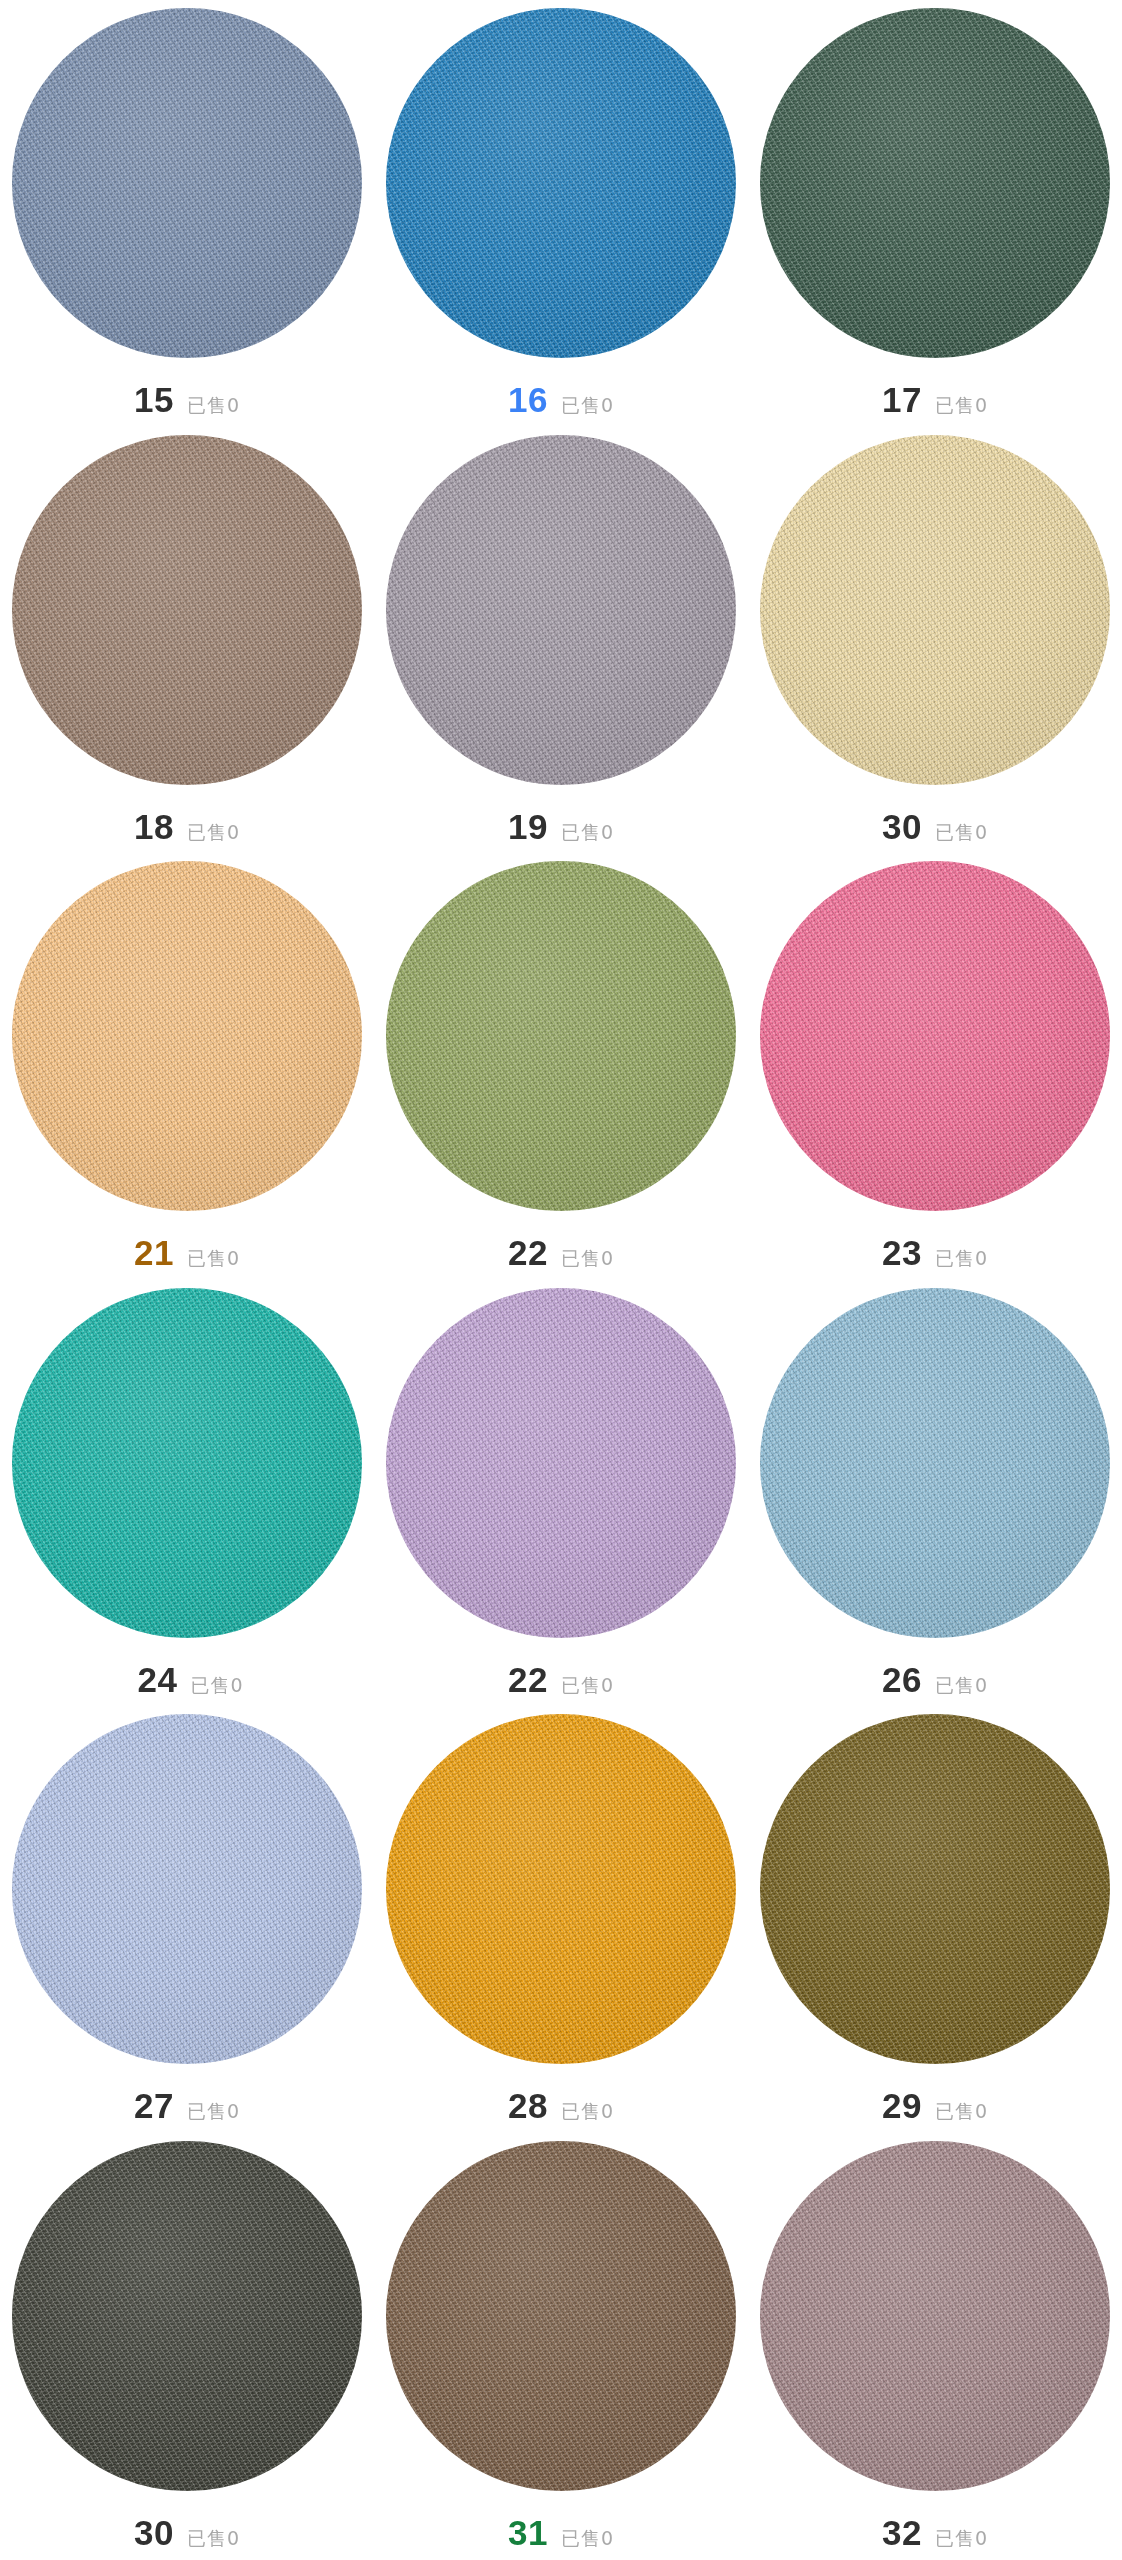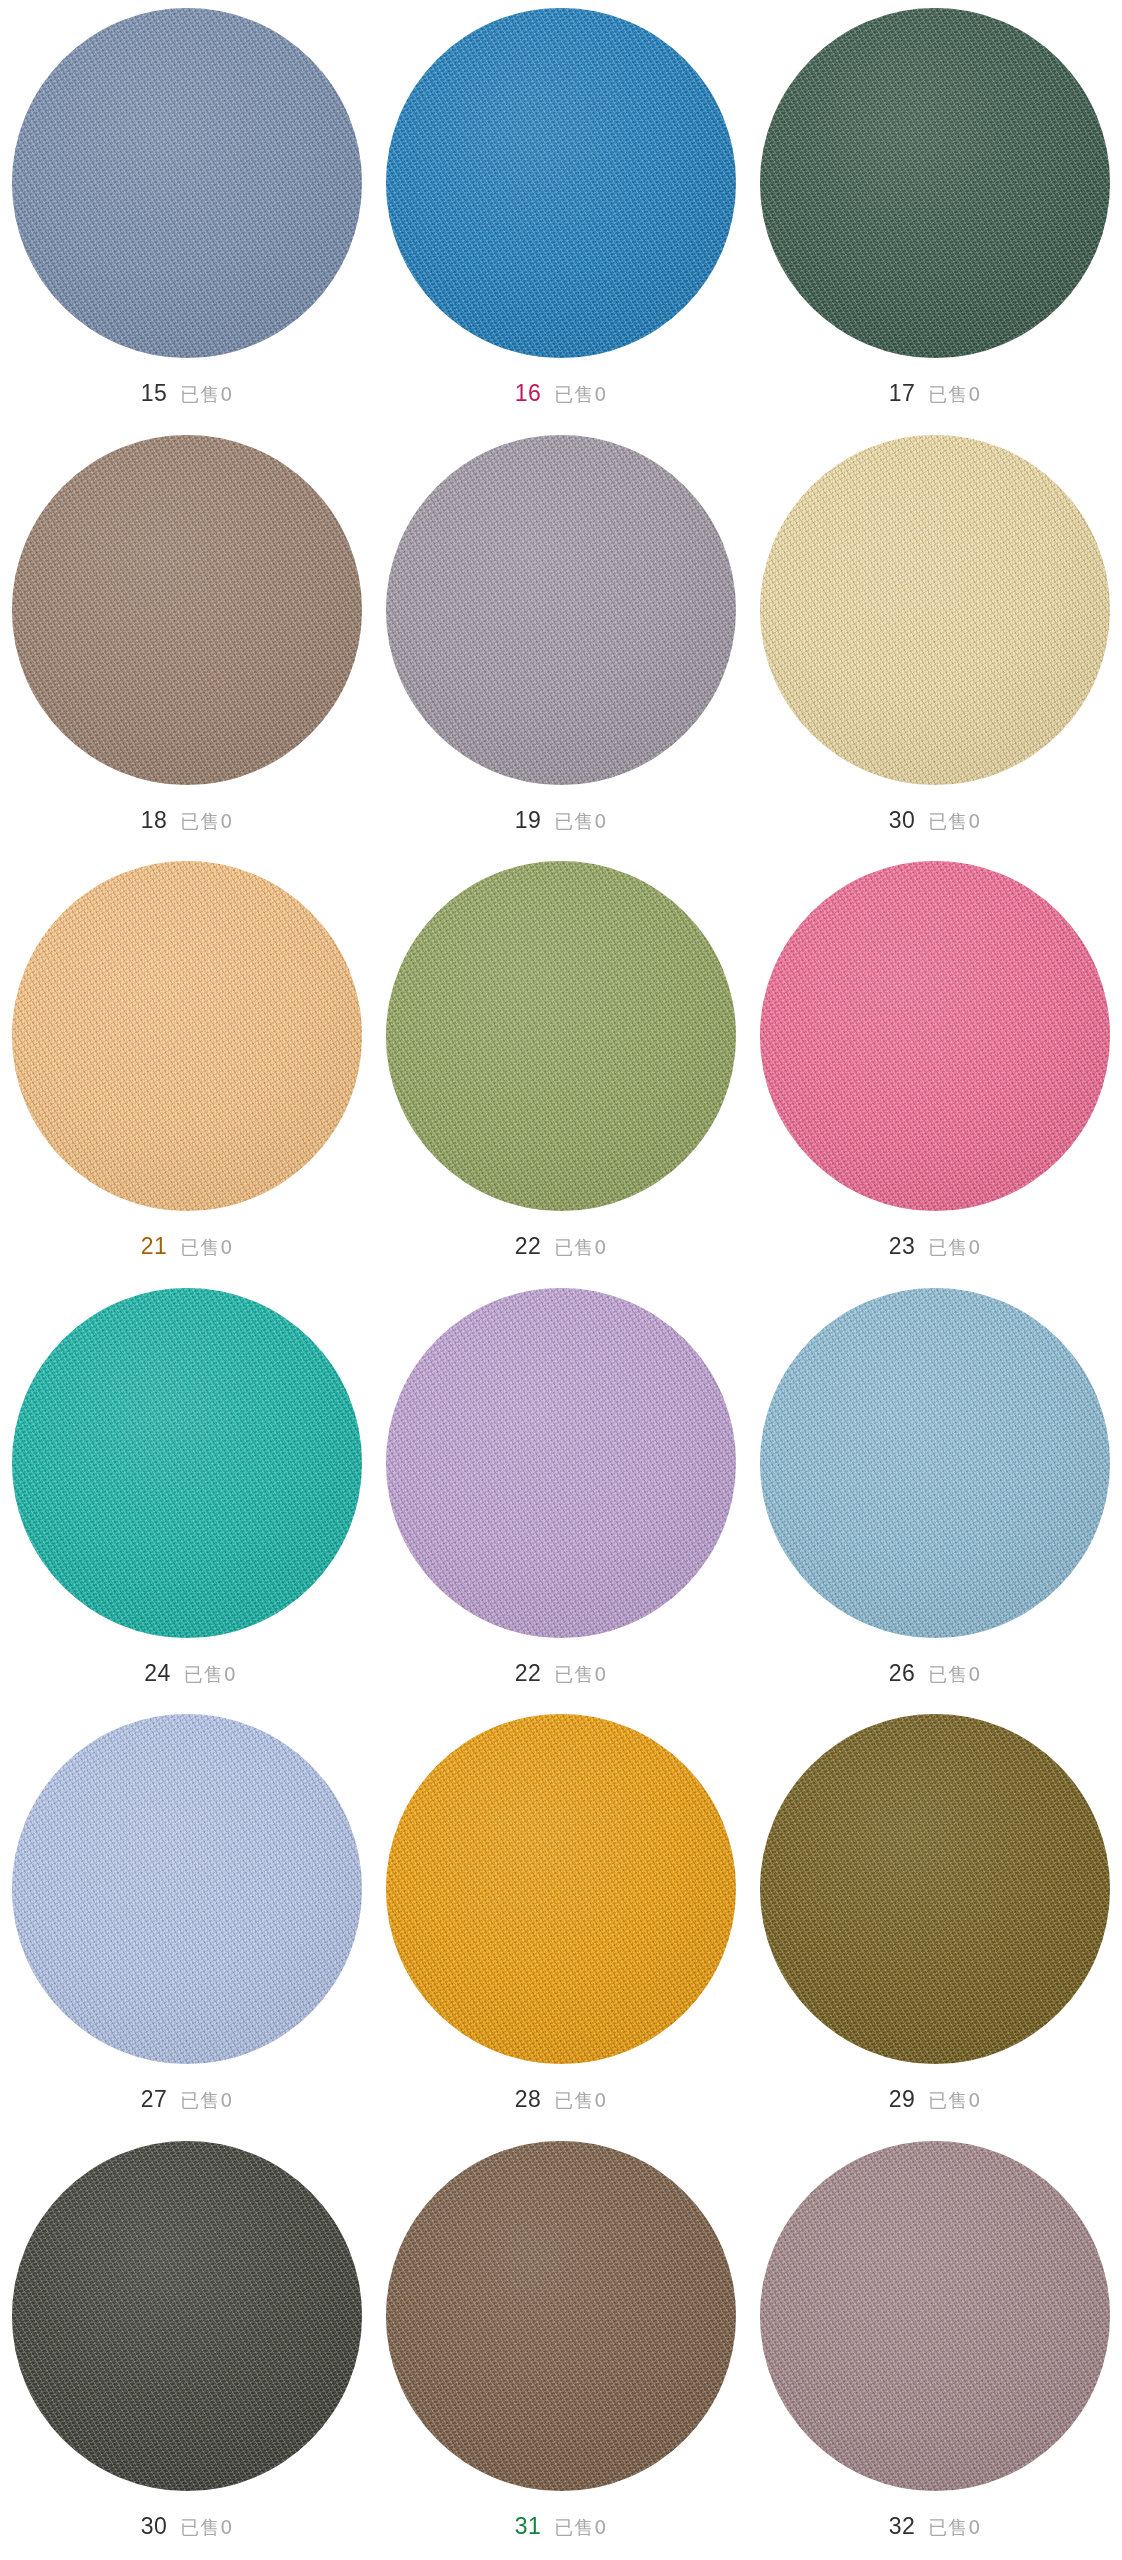--- a/index.html
+++ b/index.html
@@ -110,22 +110,22 @@
     margin-top: 22px;
     display: flex;
     align-items: baseline;
     justify-content: center;
     gap: 13px;
     white-space: nowrap;
   }
 
   .swatch-index {
     font-family: "Liberation Sans", sans-serif;
-    font-size: 23px;
-    font-weight: 400;
+    font-size: 35px;
+    font-weight: 700;
     color: #303030;
     letter-spacing: 0.5px;
   }
 
   .swatch-sold {
     font-family: "DejaVu Sans", sans-serif;
     font-size: 19px;
     font-weight: 400;
     color: #a9a9a9;
     letter-spacing: 1px;
@@ -138,21 +138,21 @@
     <div class="swatch-cell">
       <div class="swatch-disc" style="background-color: rgb(122, 143, 175);"></div>
       <div class="swatch-caption">
         <span class="swatch-index" style="color: rgb(48, 48, 48);">15</span>
         <span class="swatch-sold" style="color: rgb(169, 169, 169);">已售0</span>
       </div>
     </div>
     <div class="swatch-cell">
       <div class="swatch-disc" style="background-color: rgb(31, 127, 190);"></div>
       <div class="swatch-caption">
-        <span class="swatch-index" style="color: #be185d;">16</span>
+        <span class="swatch-index" style="color: #3b82f6;">16</span>
         <span class="swatch-sold" style="color: rgb(169, 169, 169);">已售0</span>
       </div>
     </div>
     <div class="swatch-cell">
       <div class="swatch-disc" style="background-color: rgb(60, 92, 76);"></div>
       <div class="swatch-caption">
         <span class="swatch-index" style="color: rgb(48, 48, 48);">17</span>
         <span class="swatch-sold" style="color: rgb(169, 169, 169);">已售0</span>
       </div>
     </div>

